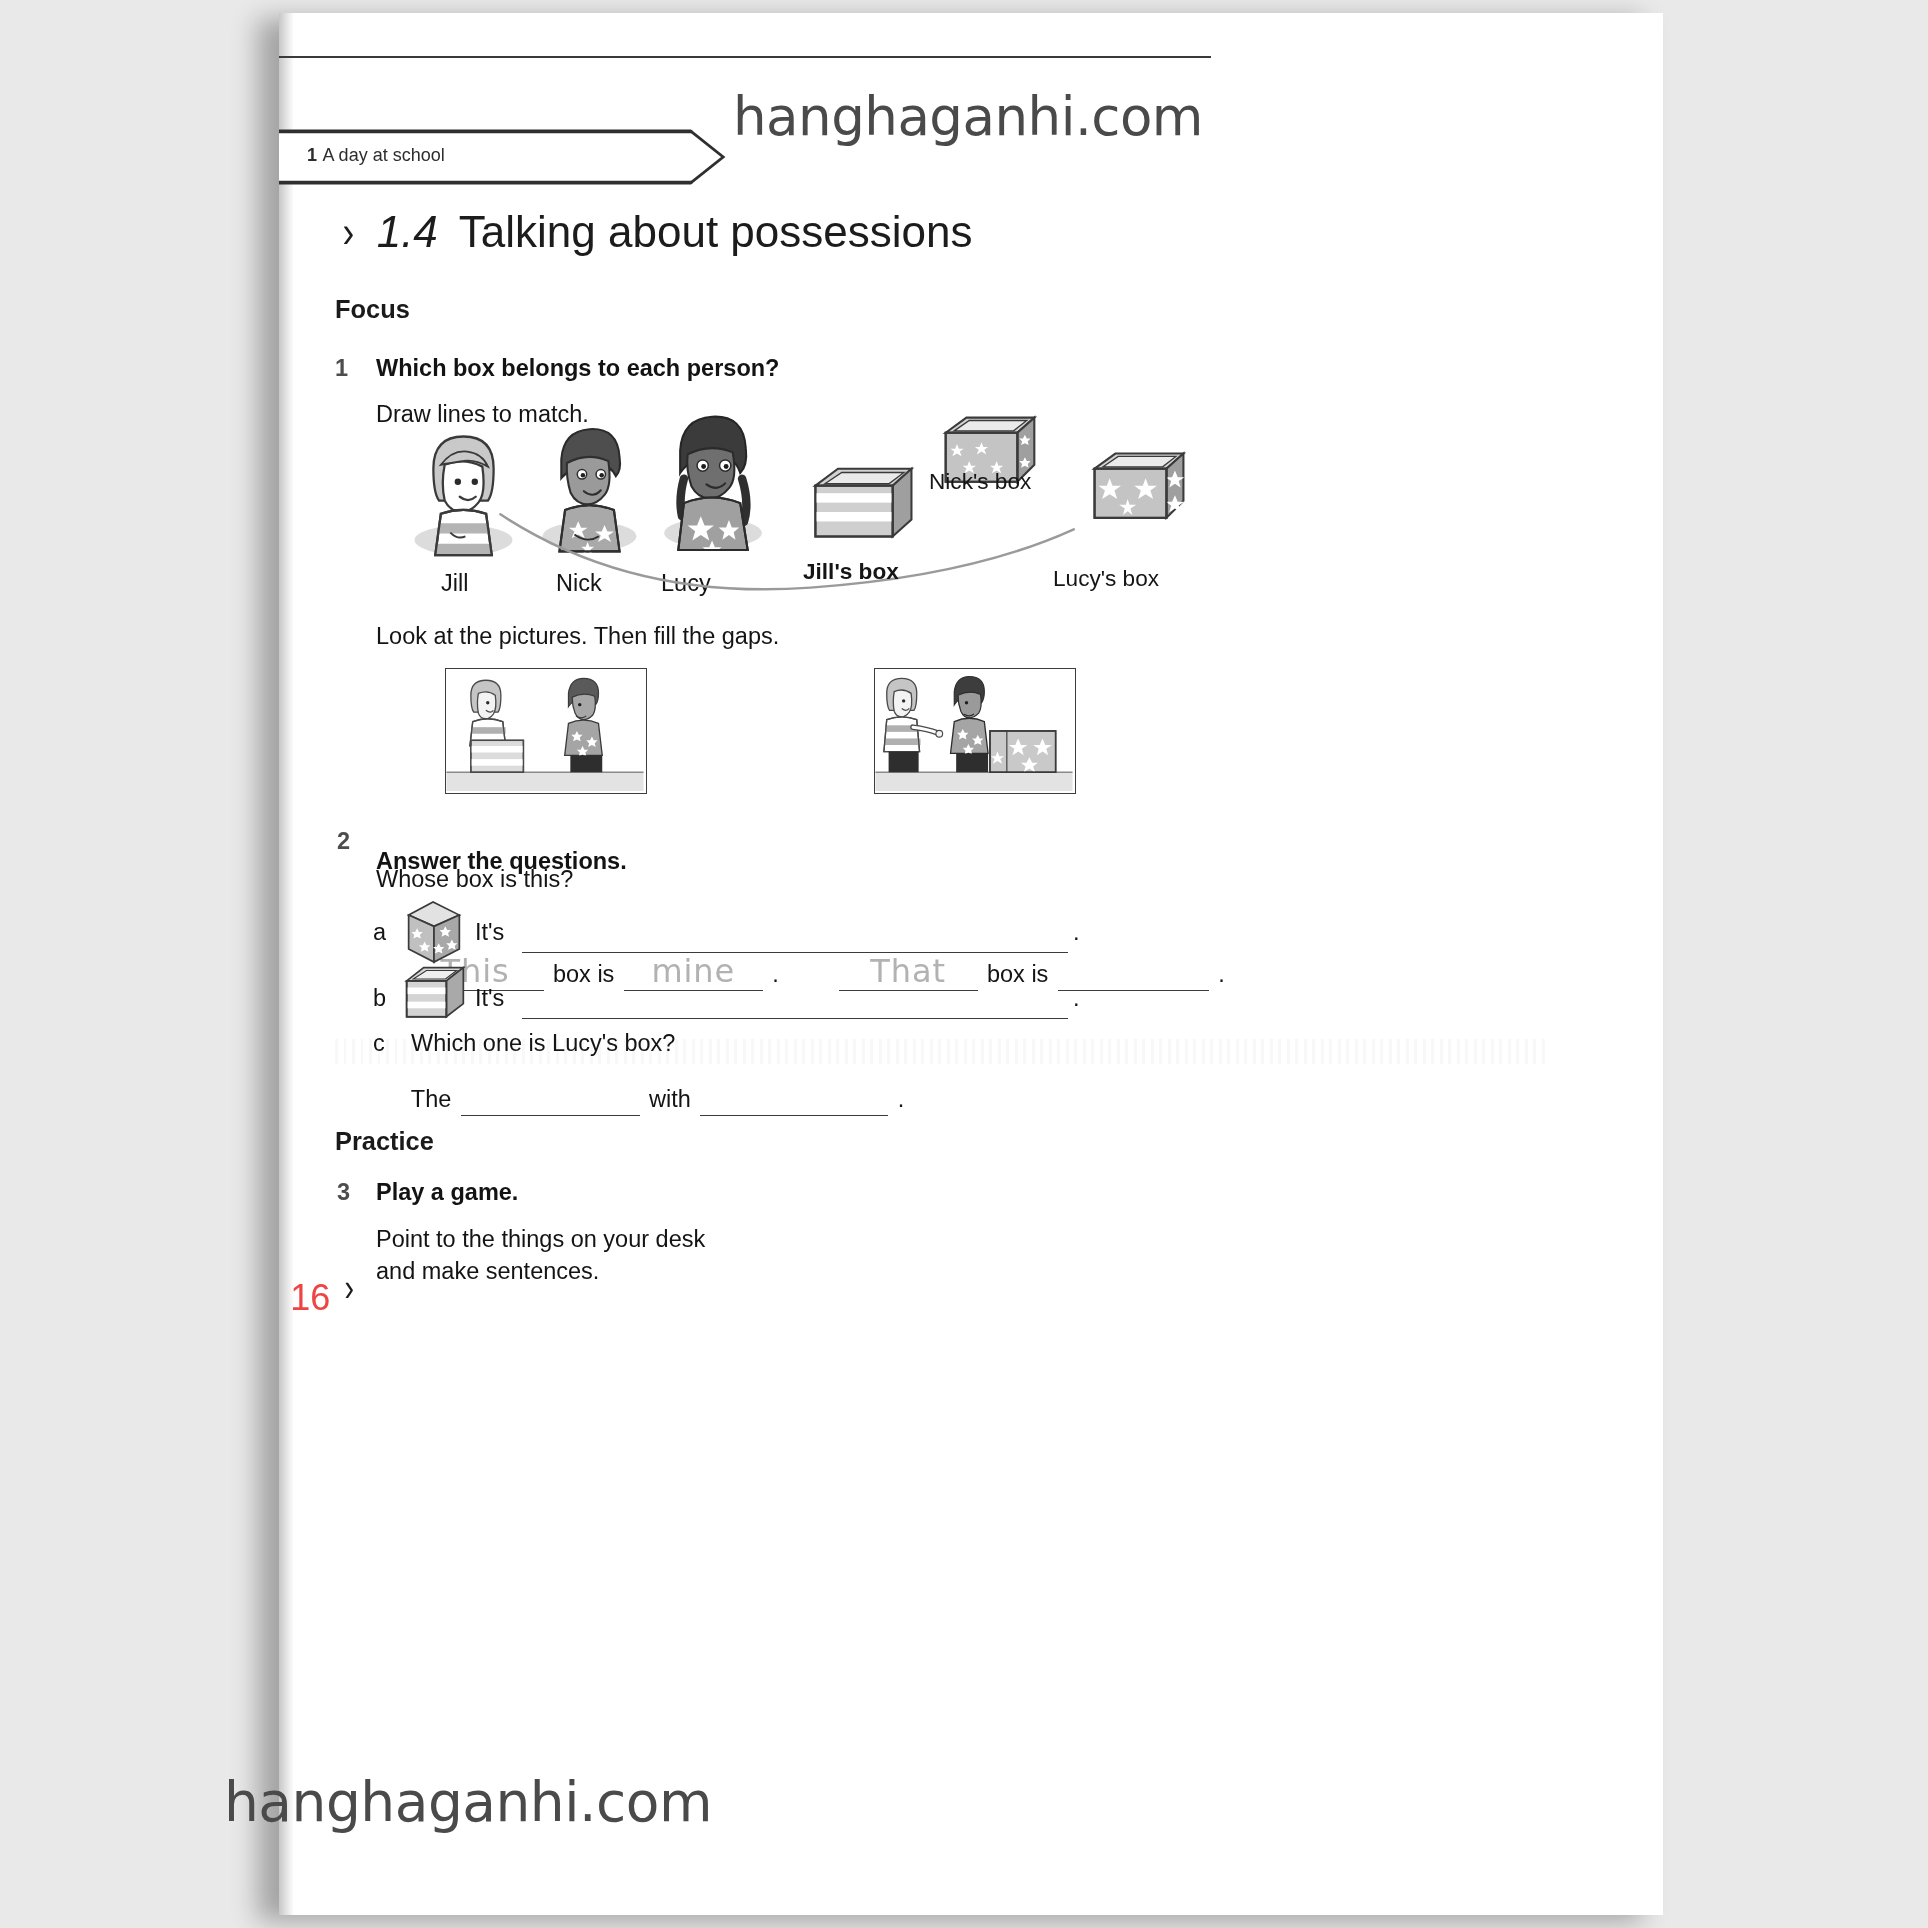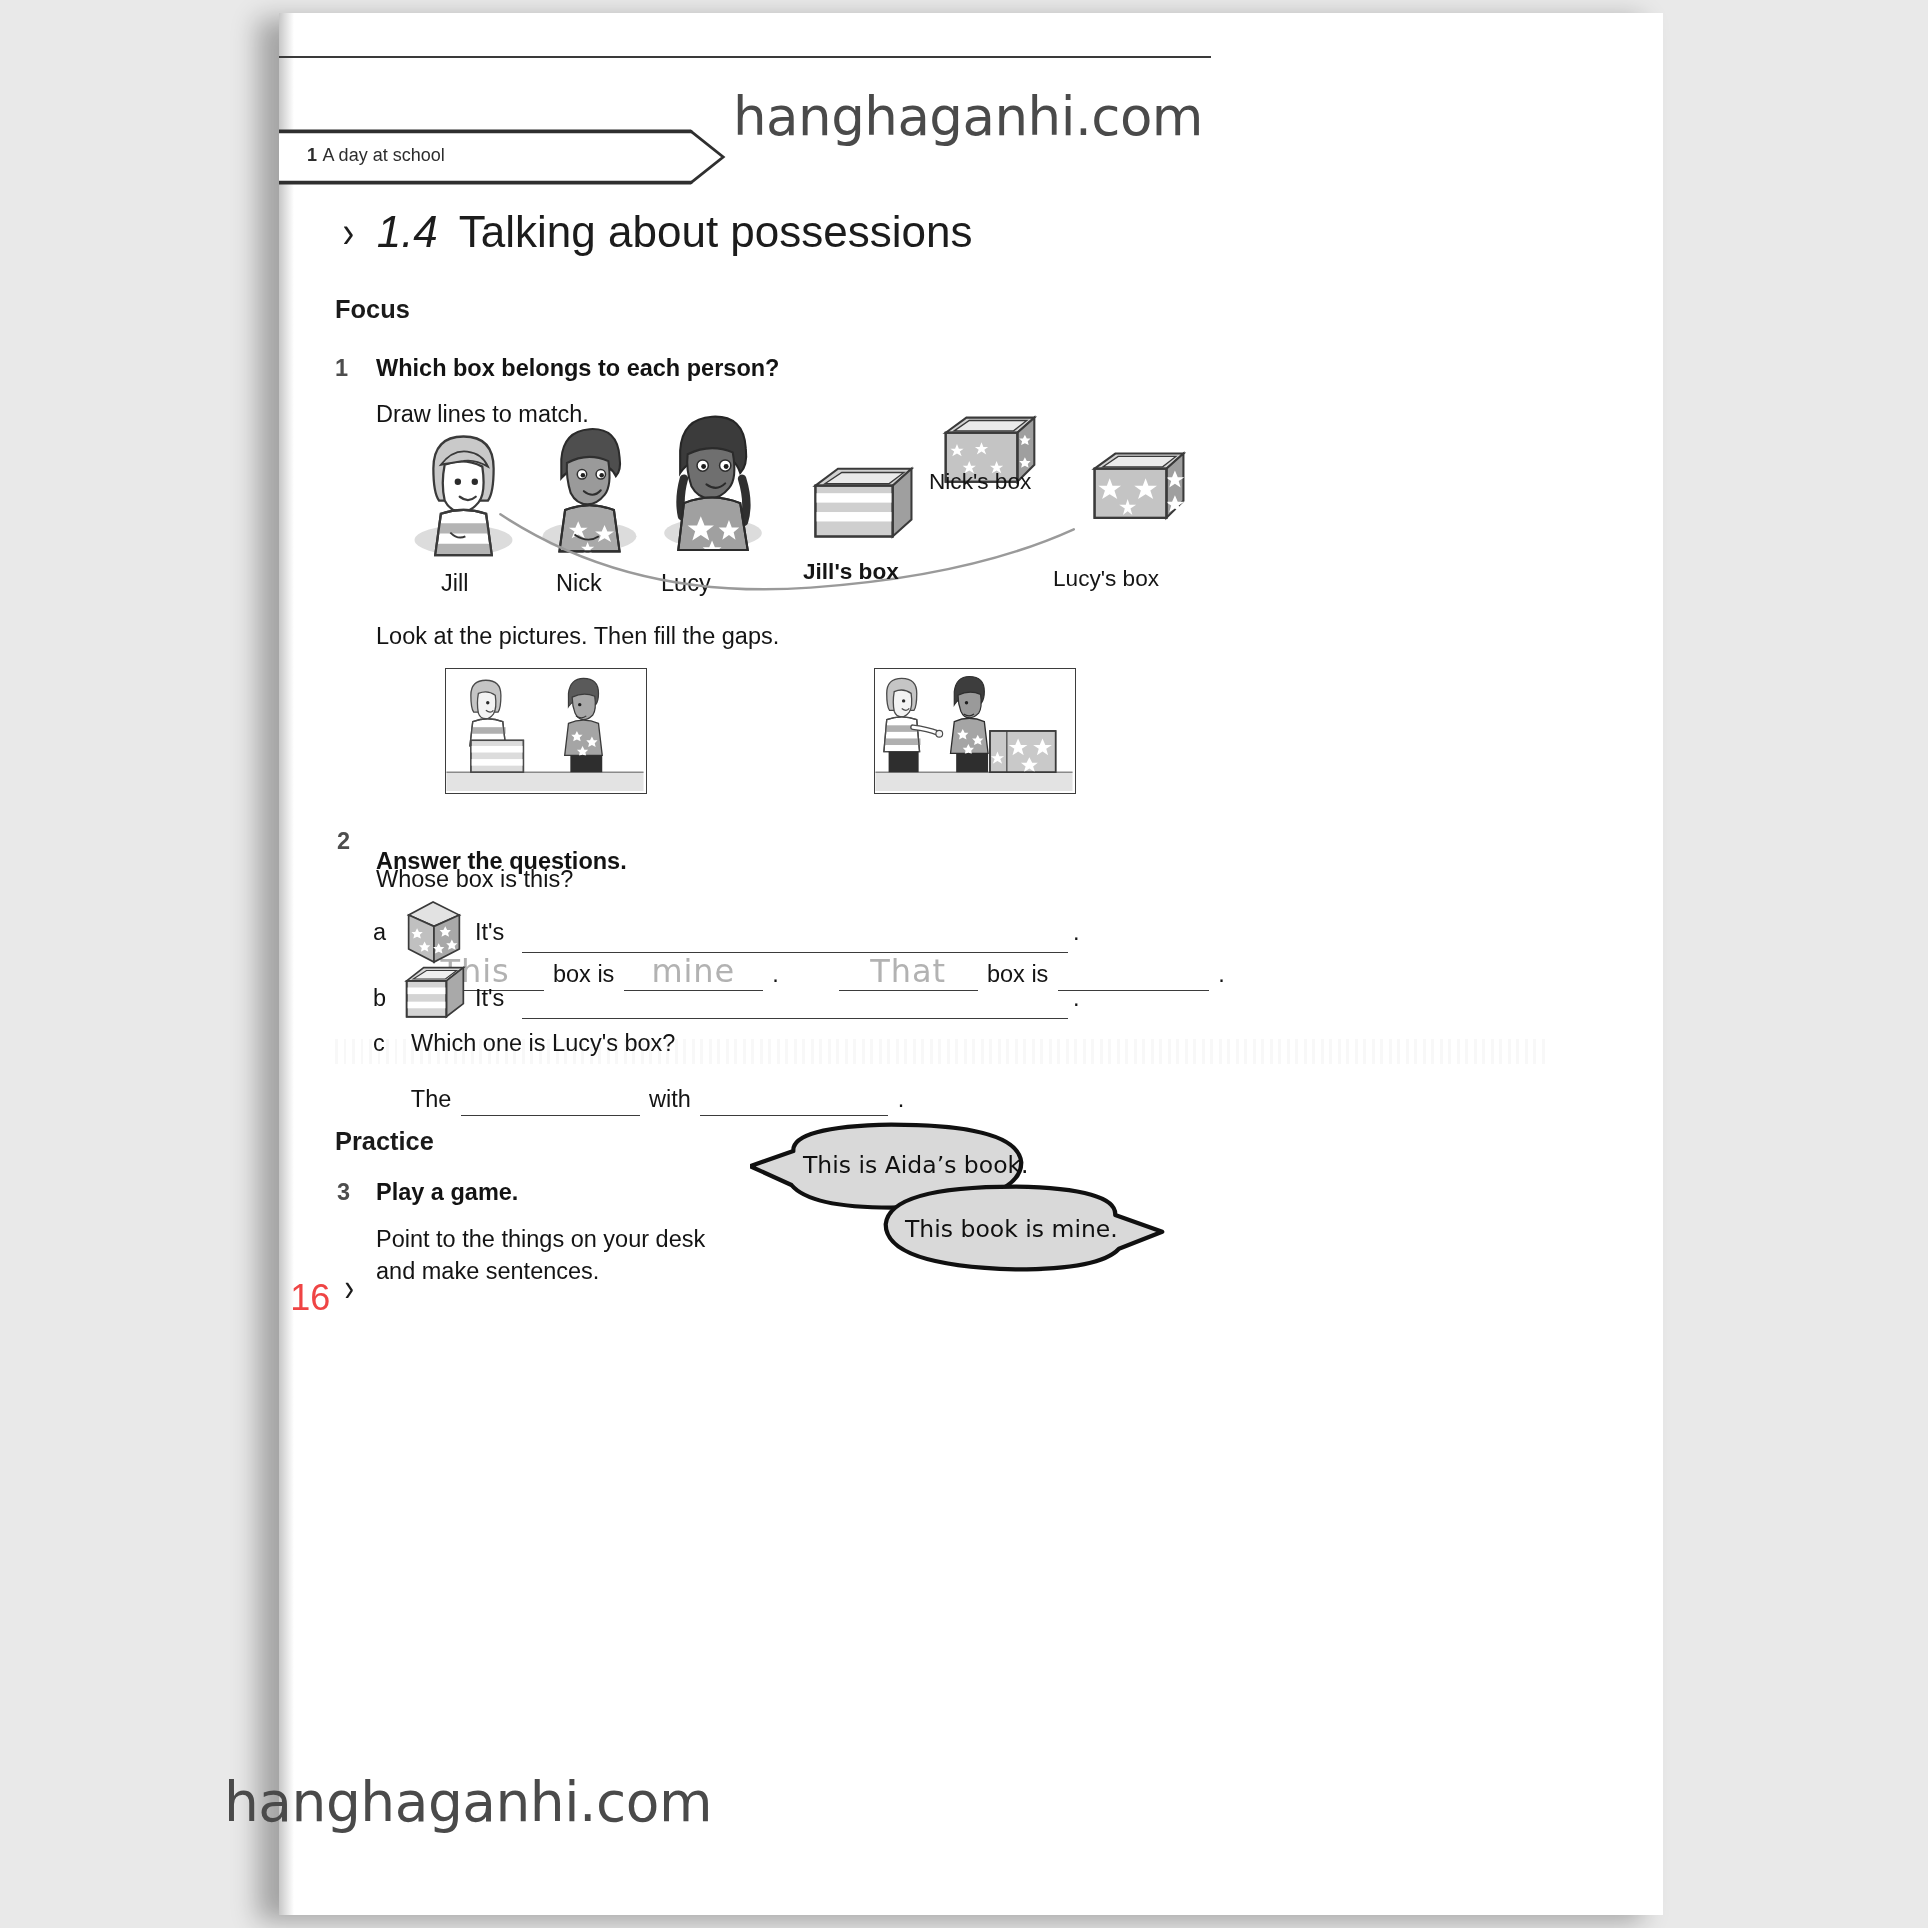--- a/index.html
+++ b/index.html
@@ -492,33 +492,21 @@
         <span class="word">.</span>
       </div>
 
       <div class="heading" id="practice-heading">Practice</div>
 
       <div class="ex-num" style="left:58px; top:1166px;">3</div>
       <div class="ex-title" style="left:97px; top:1166px;">Play a game.</div>
       <div class="ex-sub" style="left:97px; top:1213px;">Point to the things on your desk</div>
       <div class="ex-sub" style="left:97px; top:1245px;">and make sentences.</div>
 
-      <div class="bubble" style="left:471px; top:1104px;">
-        <svg width="292" height="104" viewBox="0 0 310 110">
-          <path d="M0 52 L46 36 Q44 10 150 8 Q284 8 288 48 Q288 92 150 96 Q64 96 44 72 Z" fill="#d9d9d9" stroke="#101010" stroke-width="4.5" stroke-linejoin="round"></path>
-        </svg>
-        <div class="btext" style="left:53px; top:34px;">This is Aida’s book.</div>
-      </div>
-
-      <div class="bubble" style="left:586px; top:1164px;">
-        <svg width="301" height="104" viewBox="0 0 320 110">
-          <path d="M316 58 L266 40 Q268 12 160 10 Q26 10 22 50 Q22 94 160 98 Q250 98 270 76 Z" fill="#d9d9d9" stroke="#101010" stroke-width="4.5" stroke-linejoin="round"></path>
-        </svg>
-        <div class="btext" style="left:40px; top:38px;">This book is mine.</div>
-      </div>
+
 
       <div class="pg-num">16</div>
       <div class="pg-chev">›</div>
 
     </div>
   </div>
 
   <div class="wm wm-bottom">hanghaganhi.com</div>
 
 </div>

